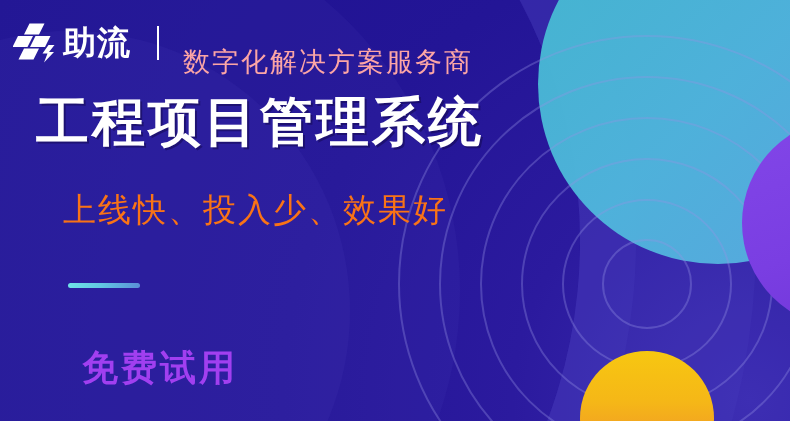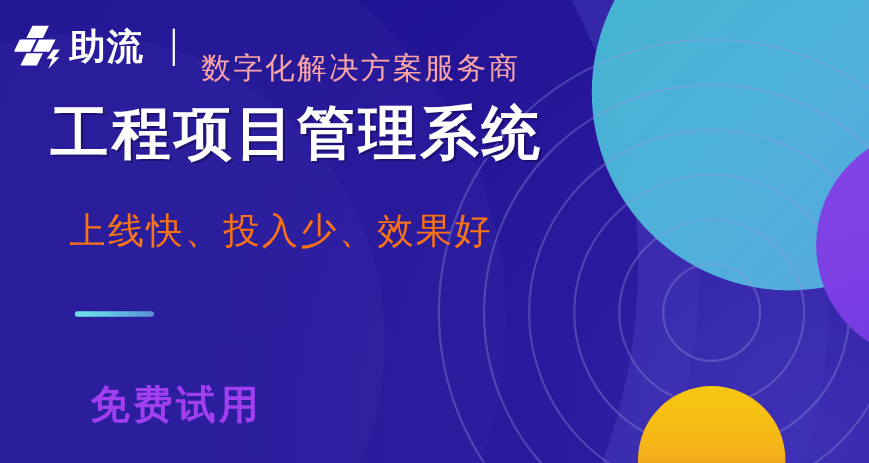--- a/index.html
+++ b/index.html
@@ -166,21 +166,21 @@
     font-weight: 500;
     letter-spacing: 2px;
     line-height: 1;
     white-space: nowrap;
     margin-top: 40px;
   }
 
   
   .hero-title {
     position: absolute;
-    left: 46px;
+    left: 36px;
     top: 92px;
     color: #ffffff;
     font-size: 53px;
     font-weight: 700;
     letter-spacing: 3px;
     line-height: 1.12;
     white-space: nowrap;
     text-shadow: 2px 2px 0 rgba(20, 10, 80, 0.55);
     z-index: 6;
   }

